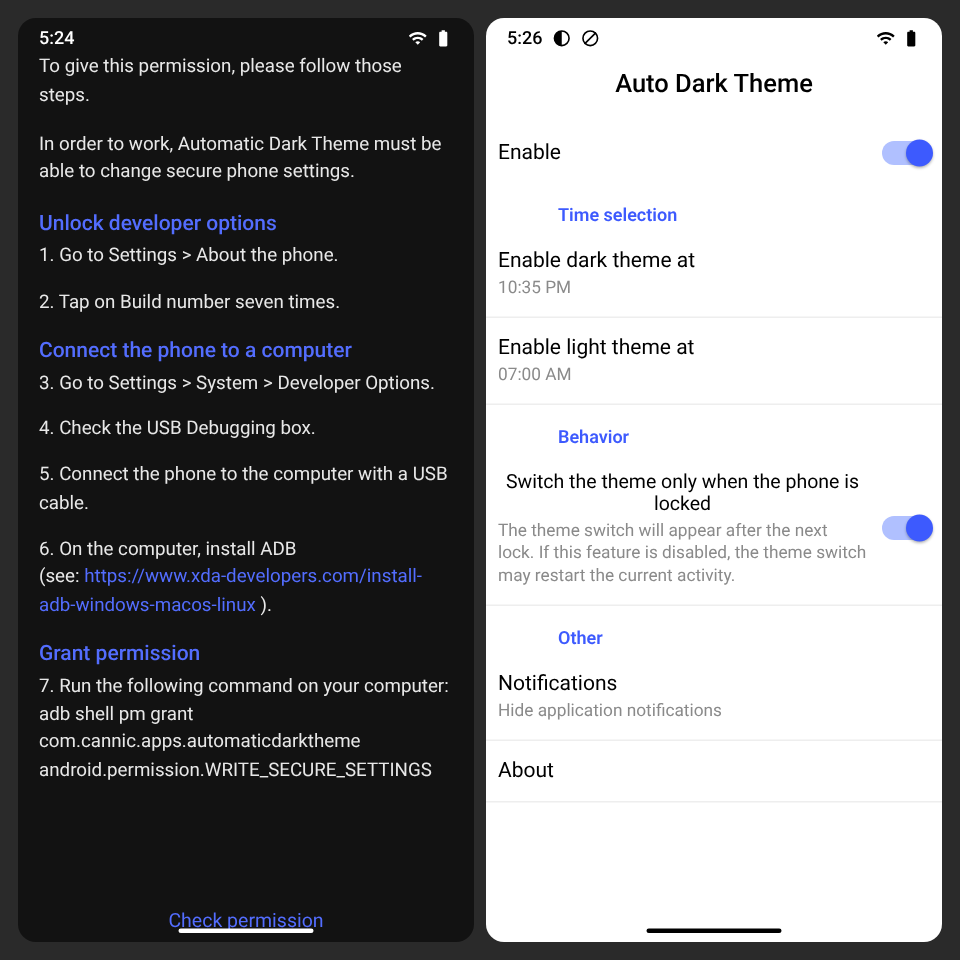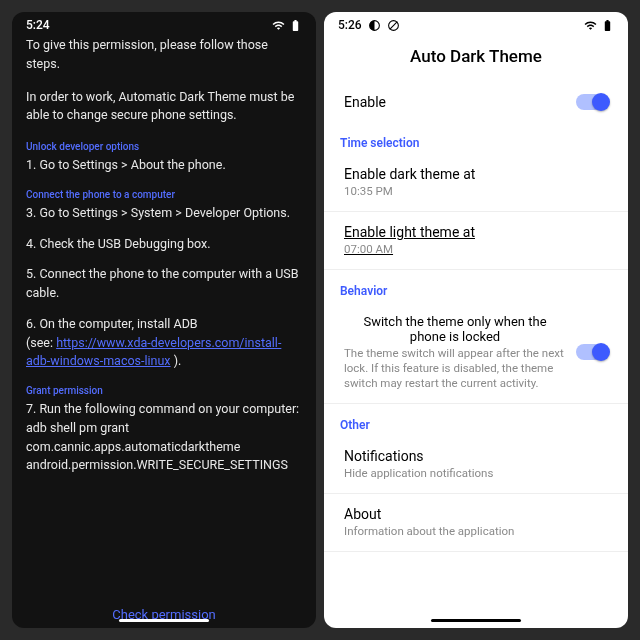--- a/index.html
+++ b/index.html
@@ -50,48 +50,49 @@
     padding: 0 14px;
     font-size: 12.5px;
     line-height: 1.5;
   }
   .dark .content { color: #e8e8e8; }
 
   .para { margin-bottom: 14px; }
   .section-head {
     color: #536dfe;
     font-weight: 500;
-    font-size: 10px;
+    font-size: 14px;
     margin-bottom: 2px;
   }
   .step { margin-bottom: 12px; }
-  a.link { color: #536dfe; text-decoration: underline; }
+  a.link { color: #536dfe; }
 
   .check-perm {
     text-align: center;
     color: #536dfe;
     font-weight: 400;
     font-size: 13px;
     padding: 6px 16px;
   }
 
   
   .row {
     display: flex;
     justify-content: space-between;
     align-items: center;
-    padding: 12px 20px;
+    padding: 12px 8px;
   }
   .row .label { font-size: 14px; }
   .row .sub { font-size: 11.5px; color: #8a8a8a; margin-top: 2px; line-height: 1.3; }
   .cat-head {
     color: #3d5afe;
     font-weight: 600;
     font-size: 12px;
     padding: 14px 16px 4px;
+    margin-left: 32px;
   }
   .divider { height: 1px; background: #eee; margin: 0; }
 
   .switch {
     width: 32px; height: 16px;
     background: #b0c0ff;
     border-radius: 10px;
     position: relative;
     flex-shrink: 0;
   }
@@ -131,20 +132,21 @@
           <path d="M15.67 4H14V2h-4v2H8.33C7.6 4 7 4.6 7 5.33v15.33C7 21.4 7.6 22 8.33 22h7.33c.74 0 1.34-.6 1.34-1.33V5.33C17 4.6 16.4 4 15.67 4z"></path>
         </svg>
     </span>
   </div>
   <div class="content">
     <div class="para">To give this permission, please follow those steps.</div>
     <div class="para">In order to work, Automatic Dark Theme must be able to change secure phone settings.</div>
 
     <div class="section-head">Unlock developer options</div>
     <div class="step">1. Go to Settings &gt; About the phone.</div>
+    <div class="step">2. Tap on Build number seven times.</div>
 
     <div class="section-head">Connect the phone to a computer</div>
     <div class="step">3. Go to Settings &gt; System &gt; Developer Options.</div>
     <div class="step">4. Check the USB Debugging box.</div>
     <div class="step">5. Connect the phone to the computer with a USB cable.</div>
     <div class="step">
       <span>6. On the computer, install ADB</span><br>
       <span>(see: </span><a class="link">https://www.xda-developers.com/install-adb-windows-macos-linux</a><span> ).</span>
     </div>
 
@@ -186,21 +188,21 @@
     <div class="label">Enable</div>
     <div class="switch"></div>
   </div>
 
   <div class="cat-head">Time selection</div>
   <div class="row" style="display:block;">
     <div class="label">Enable dark theme at</div>
     <div class="sub">10:35 PM</div>
   </div>
   <div class="divider"></div>
-  <div class="row" style="display:block;text-decoration:underline;">
+  <div class="row" style="display:block;">
     <div class="label">Enable light theme at</div>
     <div class="sub">07:00 AM</div>
   </div>
   <div class="divider"></div>
 
   <div class="cat-head">Behavior</div>
   <div class="row">
     <div style="flex:1; padding-right:10px;">
       <div class="label" style="font-size:13px;text-align:center;">Switch the theme only when the phone is locked</div>
       <div class="sub">The theme switch will appear after the next lock. If this feature is disabled, the theme switch may restart the current activity.</div>
@@ -210,18 +212,17 @@
   <div class="divider"></div>
 
   <div class="cat-head">Other</div>
   <div class="row" style="display:block;">
     <div class="label">Notifications</div>
     <div class="sub">Hide application notifications</div>
   </div>
   <div class="divider"></div>
   <div class="row" style="display:block;">
     <div class="label">About</div>
-    <div class="sub">Information about the application</div>
   </div>
   <div class="divider"></div>
 
   <div class="home-bar"></div>
 </div>
 
 </body></html>

